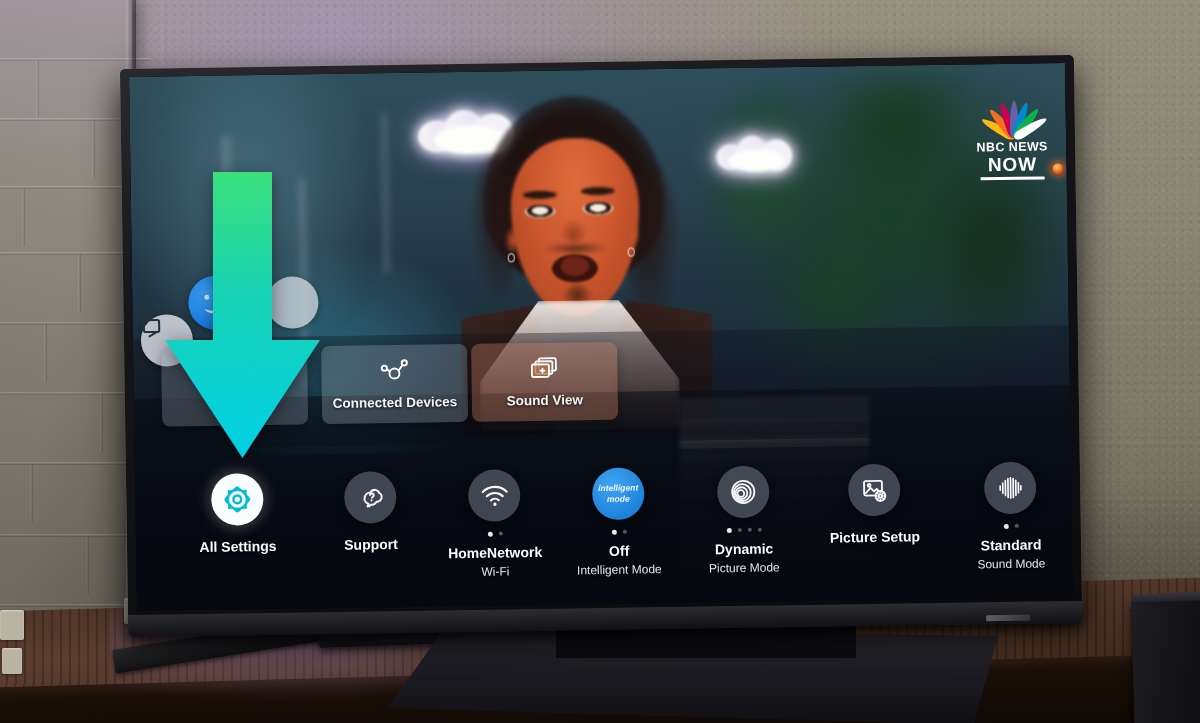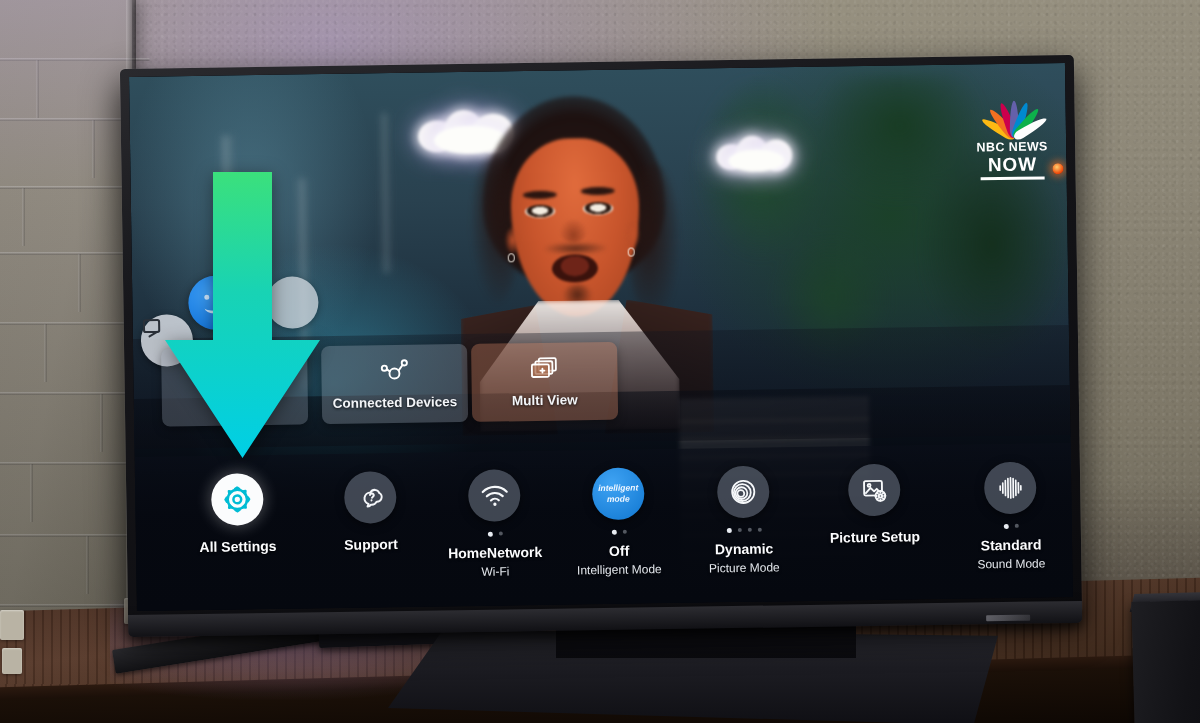--- a/index.html
+++ b/index.html
@@ -547,21 +547,21 @@
       <div class="tile tile-c">
         <div class="tile-inner">
           <span>
             <svg width="30" height="26" viewBox="0 0 30 26" fill="none" stroke="#ffffff" stroke-width="1.8" stroke-linecap="round" stroke-linejoin="round">
               <rect x="9.5" y="2.5" width="17" height="12.5" rx="1.4"></rect>
               <rect x="6" y="5.5" width="17" height="12.5" rx="1.4" fill="rgba(170,110,80,.55)"></rect>
               <rect x="2.5" y="8.5" width="17" height="12.5" rx="1.4" fill="rgba(170,110,80,.75)"></rect>
               <path d="M11 14.7h4M13 12.7v4"></path>
             </svg>
           </span>
-          <span class="tile-label">Multi View</span>
+          <span class="tile-label">Sound View</span>
         </div>
       </div>
 
       <div class="settings-row"></div>
 
       <div class="sitem no-dots" style="left:39px;">
         <div class="sicon sel">
           <svg width="30" height="30" viewBox="0 0 24 24" fill="none" stroke="#00bcd4" stroke-width="2" stroke-linecap="round" stroke-linejoin="round">
             <circle cx="12" cy="12" r="3.1"></circle>
             <path d="M12 2.6l1.7 1.1h-3.4zM12 21.4l1.7-1.1h-3.4zM2.6 12l1.1-1.7v3.4zM21.4 12l-1.1 1.7v-3.4z

